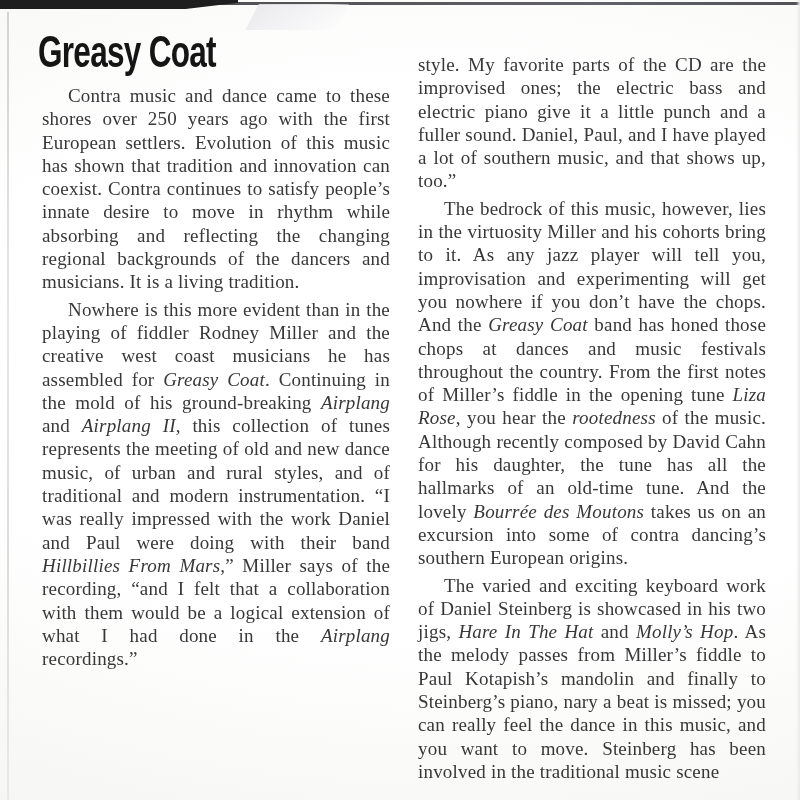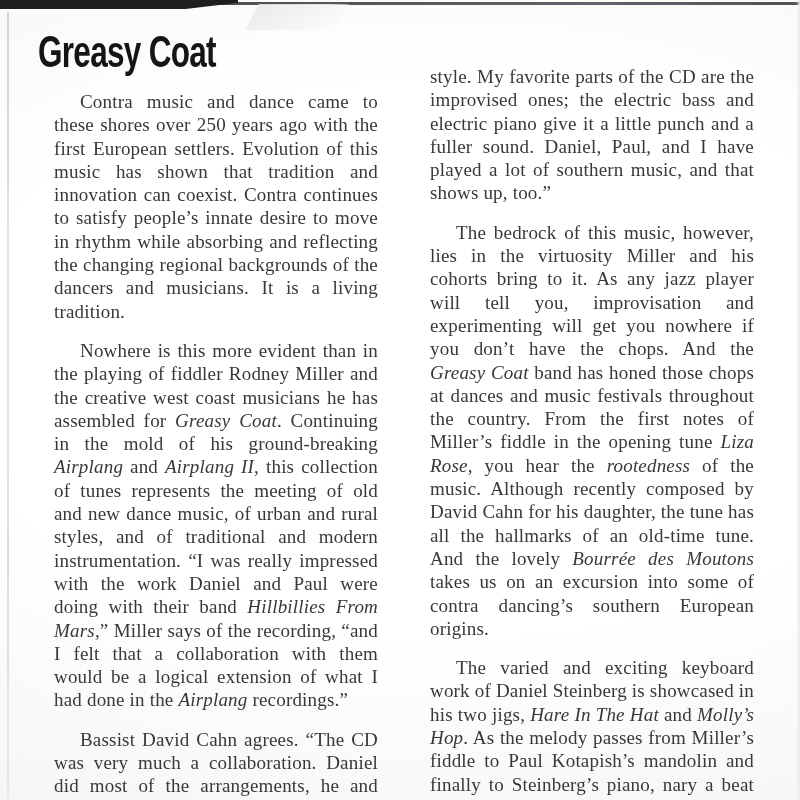--- a/index.html
+++ b/index.html
@@ -66,39 +66,38 @@
     font-family:"Liberation Sans", sans-serif;
     font-weight:700;
     font-size:45px;
     line-height:44px;
     transform:scaleX(.70);
     transform-origin:left top;
     white-space:nowrap;
     letter-spacing:-1px;
     margin-bottom:10px;
   }
-  .para{margin:16px;}
+  .para{margin:4px;}
   .para.indent{text-indent:26px;}
   .para em{font-style:italic;}
 </style>
 </head>
 <body>
 
 <div class="page">
   <div class="top-line"></div>
   <div class="top-band"></div>
   <div class="top-notch"></div>
   <div class="left-edge"></div>
   <div class="right-edge"></div>
 
   <div class="col col-left">
     <h1 class="title">Greasy Coat</h1>
   <p class="para indent"><span>Contra music and dance came to these shores over 250 years ago with the first European settlers. Evolution of this music has shown that tradition and innovation can coexist. Contra continues to satisfy people’s innate desire to move in rhythm while absorbing and reflecting the changing regional backgrounds of the dancers and musicians. It is a living tradition.</span></p>
       <p class="para indent"><span>Nowhere is this more evident than in the playing of fiddler Rodney Miller and the creative west coast musicians he has assembled for </span><em>Greasy Coat</em><span>. Continuing in the mold of his ground-breaking </span><em>Airplang</em><span> and </span><em>Airplang II</em><span>, this collection of tunes represents the meeting of old and new dance music, of urban and rural styles, and of traditional and modern instrumentation. “I was really impressed with the work Daniel and Paul were doing with their band </span><em>Hillbillies From Mars,</em><span>” Miller says of the recording, “and I felt that a collaboration with them would be a logical extension of what I had done in the </span><em>Airplang</em><span> recordings.”</span></p>
-      <p class="para indent"><span>Bassist David Cahn agrees. “The CD was very much a collaboration. Daniel did most of the arrangements, he and Paul brought in some French and Latin influence, and Rod added his swingy and jazzy</span></p>
     </div>
 
   <div class="col col-right">
       <p class="para"><span>style. My favorite parts of the CD are the improvised ones; the electric bass and electric piano give it a little punch and a fuller sound. Daniel, Paul, and I have played a lot of southern music, and that shows up, too.”</span></p>
       <p class="para indent"><span>The bedrock of this music, however, lies in the virtuosity Miller and his cohorts bring to it. As any jazz player will tell you, improvisation and experimenting will get you nowhere if you don’t have the chops. And the </span><em>Greasy Coat</em><span> band has honed those chops at dances and music festivals throughout the country. From the first notes of Miller’s fiddle in the opening tune </span><em>Liza Rose</em><span>, you hear the </span><em>rootedness</em><span> of the music. Although recently composed by David Cahn for his daughter, the tune has all the hallmarks of an old-time tune. And the lovely </span><em>Bourrée des Moutons</em><span> takes us on an excursion into some of contra dancing’s southern European origins.</span></p>
       <p class="para indent"><span>The varied and exciting keyboard work of Daniel Steinberg is showcased in his two jigs, </span><em>Hare In The Hat</em><span> and </span><em>Molly’s Hop</em><span>. As the melody passes from Miller’s fiddle to Paul Kotapish’s mandolin and finally to Steinberg’s piano, nary a beat is missed; you can really feel the dance in this music, and you want to move. Steinberg has been involved in the traditional music scene</span></p>
     </div>
 </div>
 
 </body></html>

